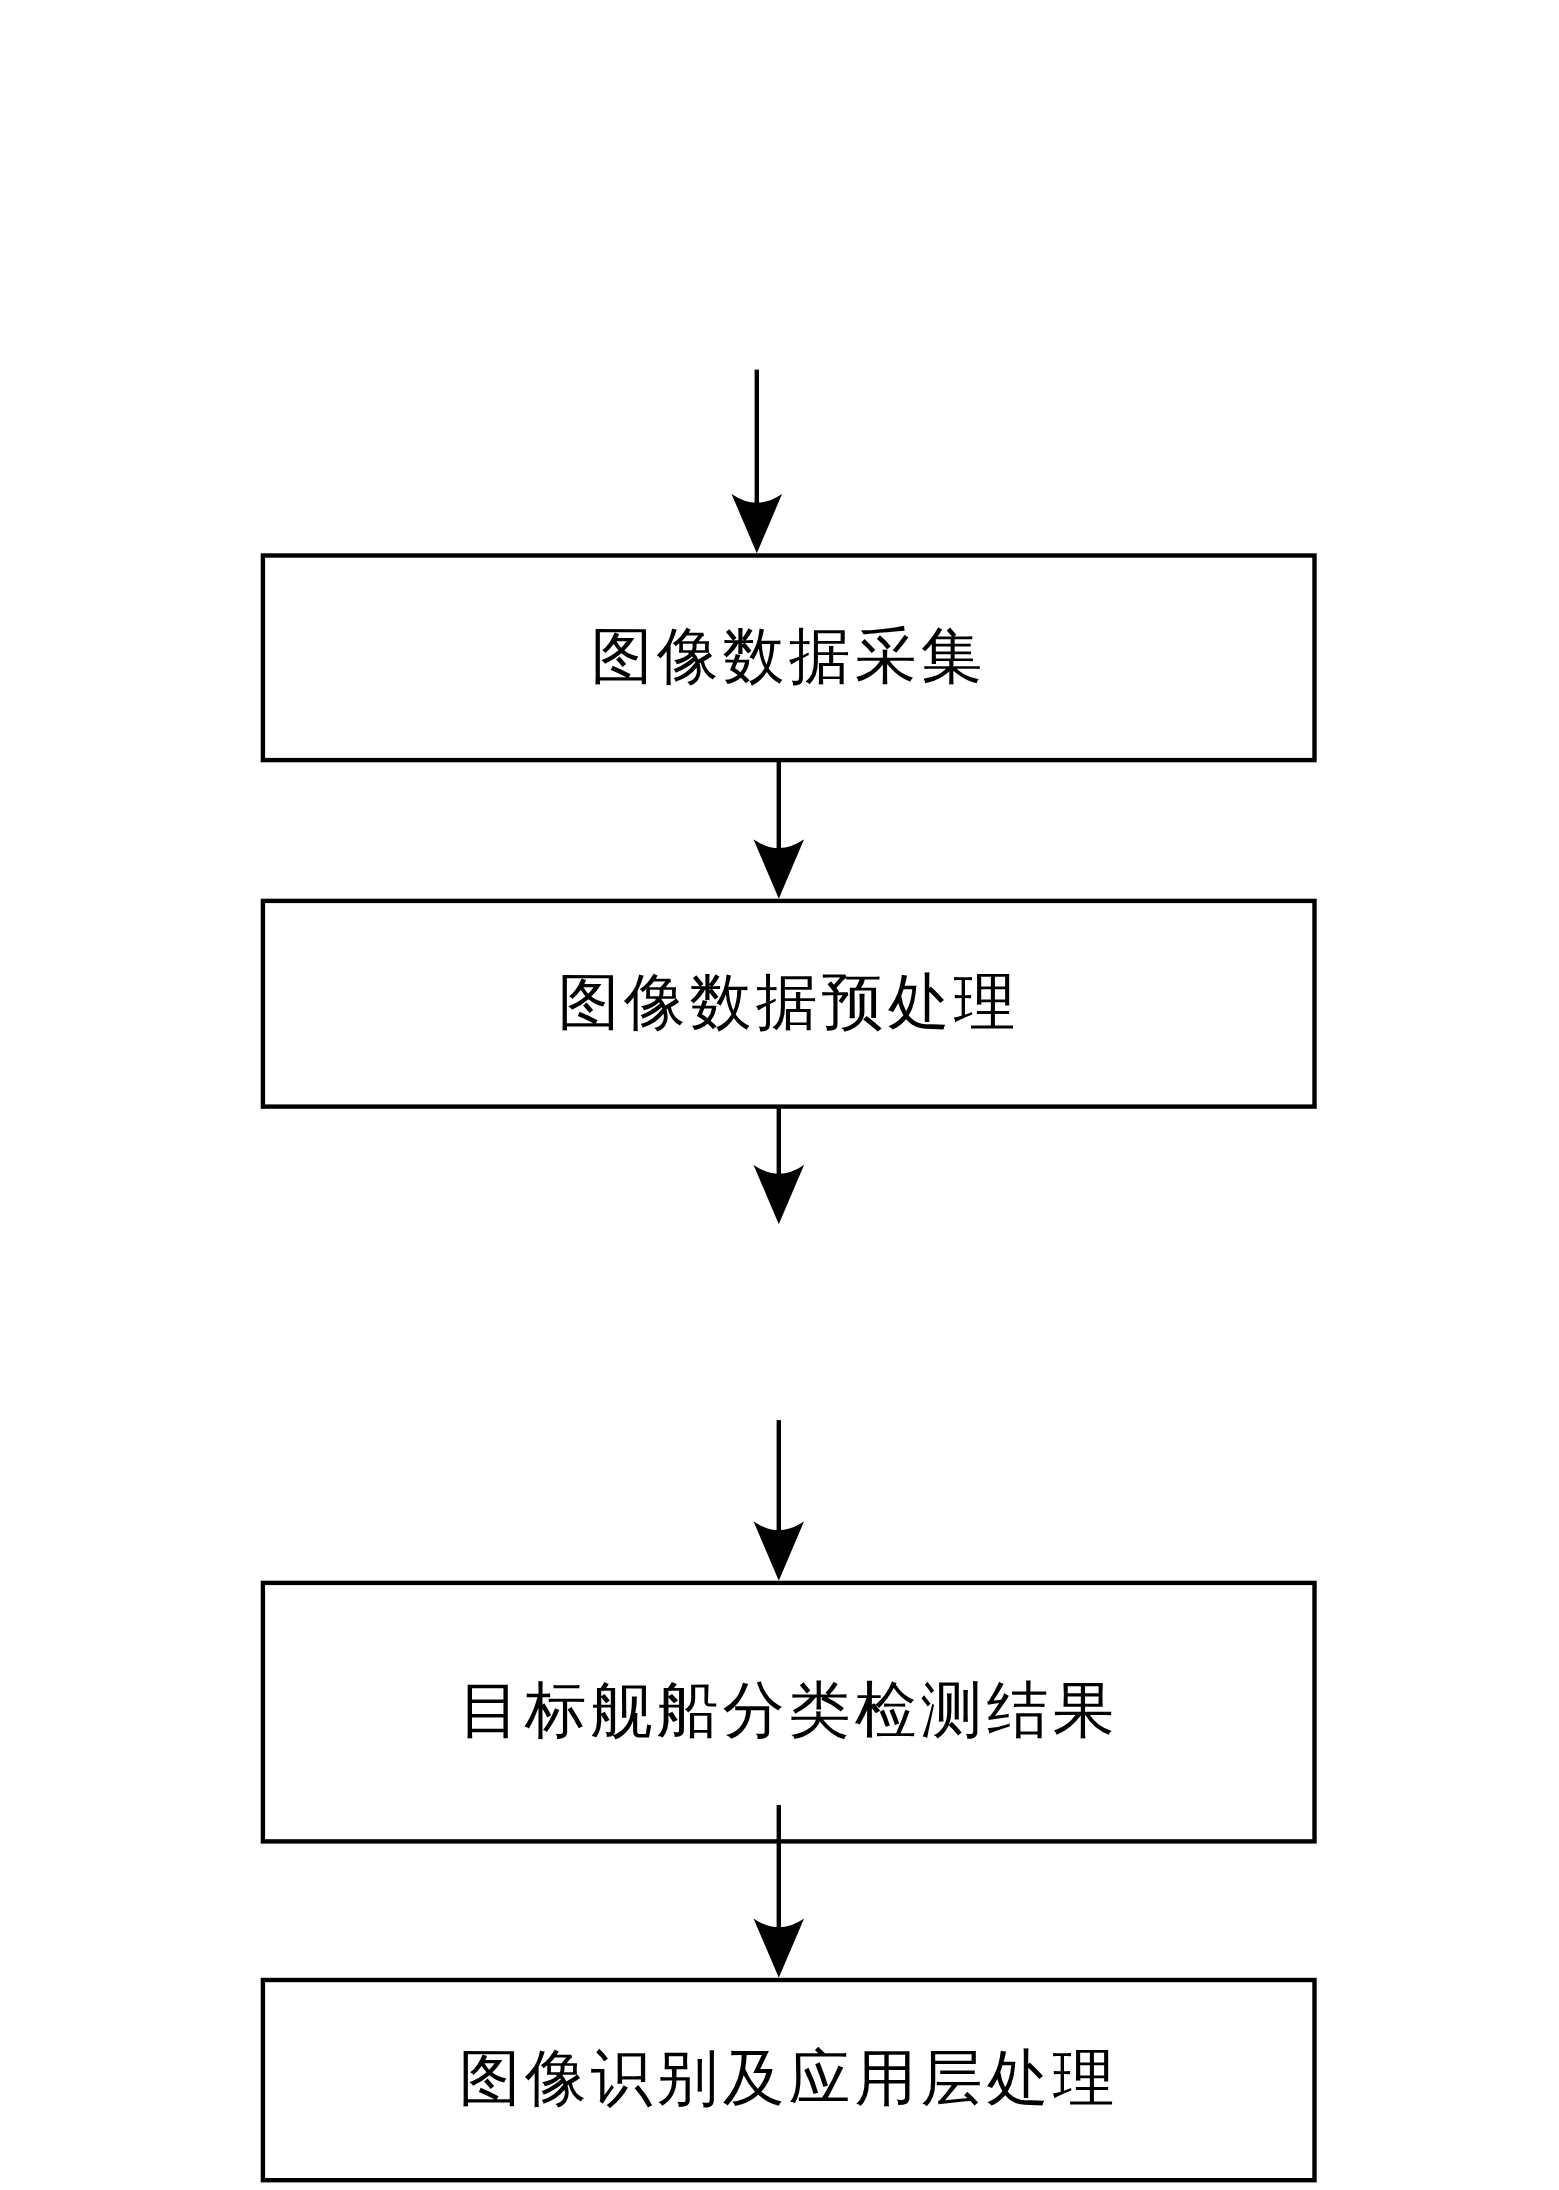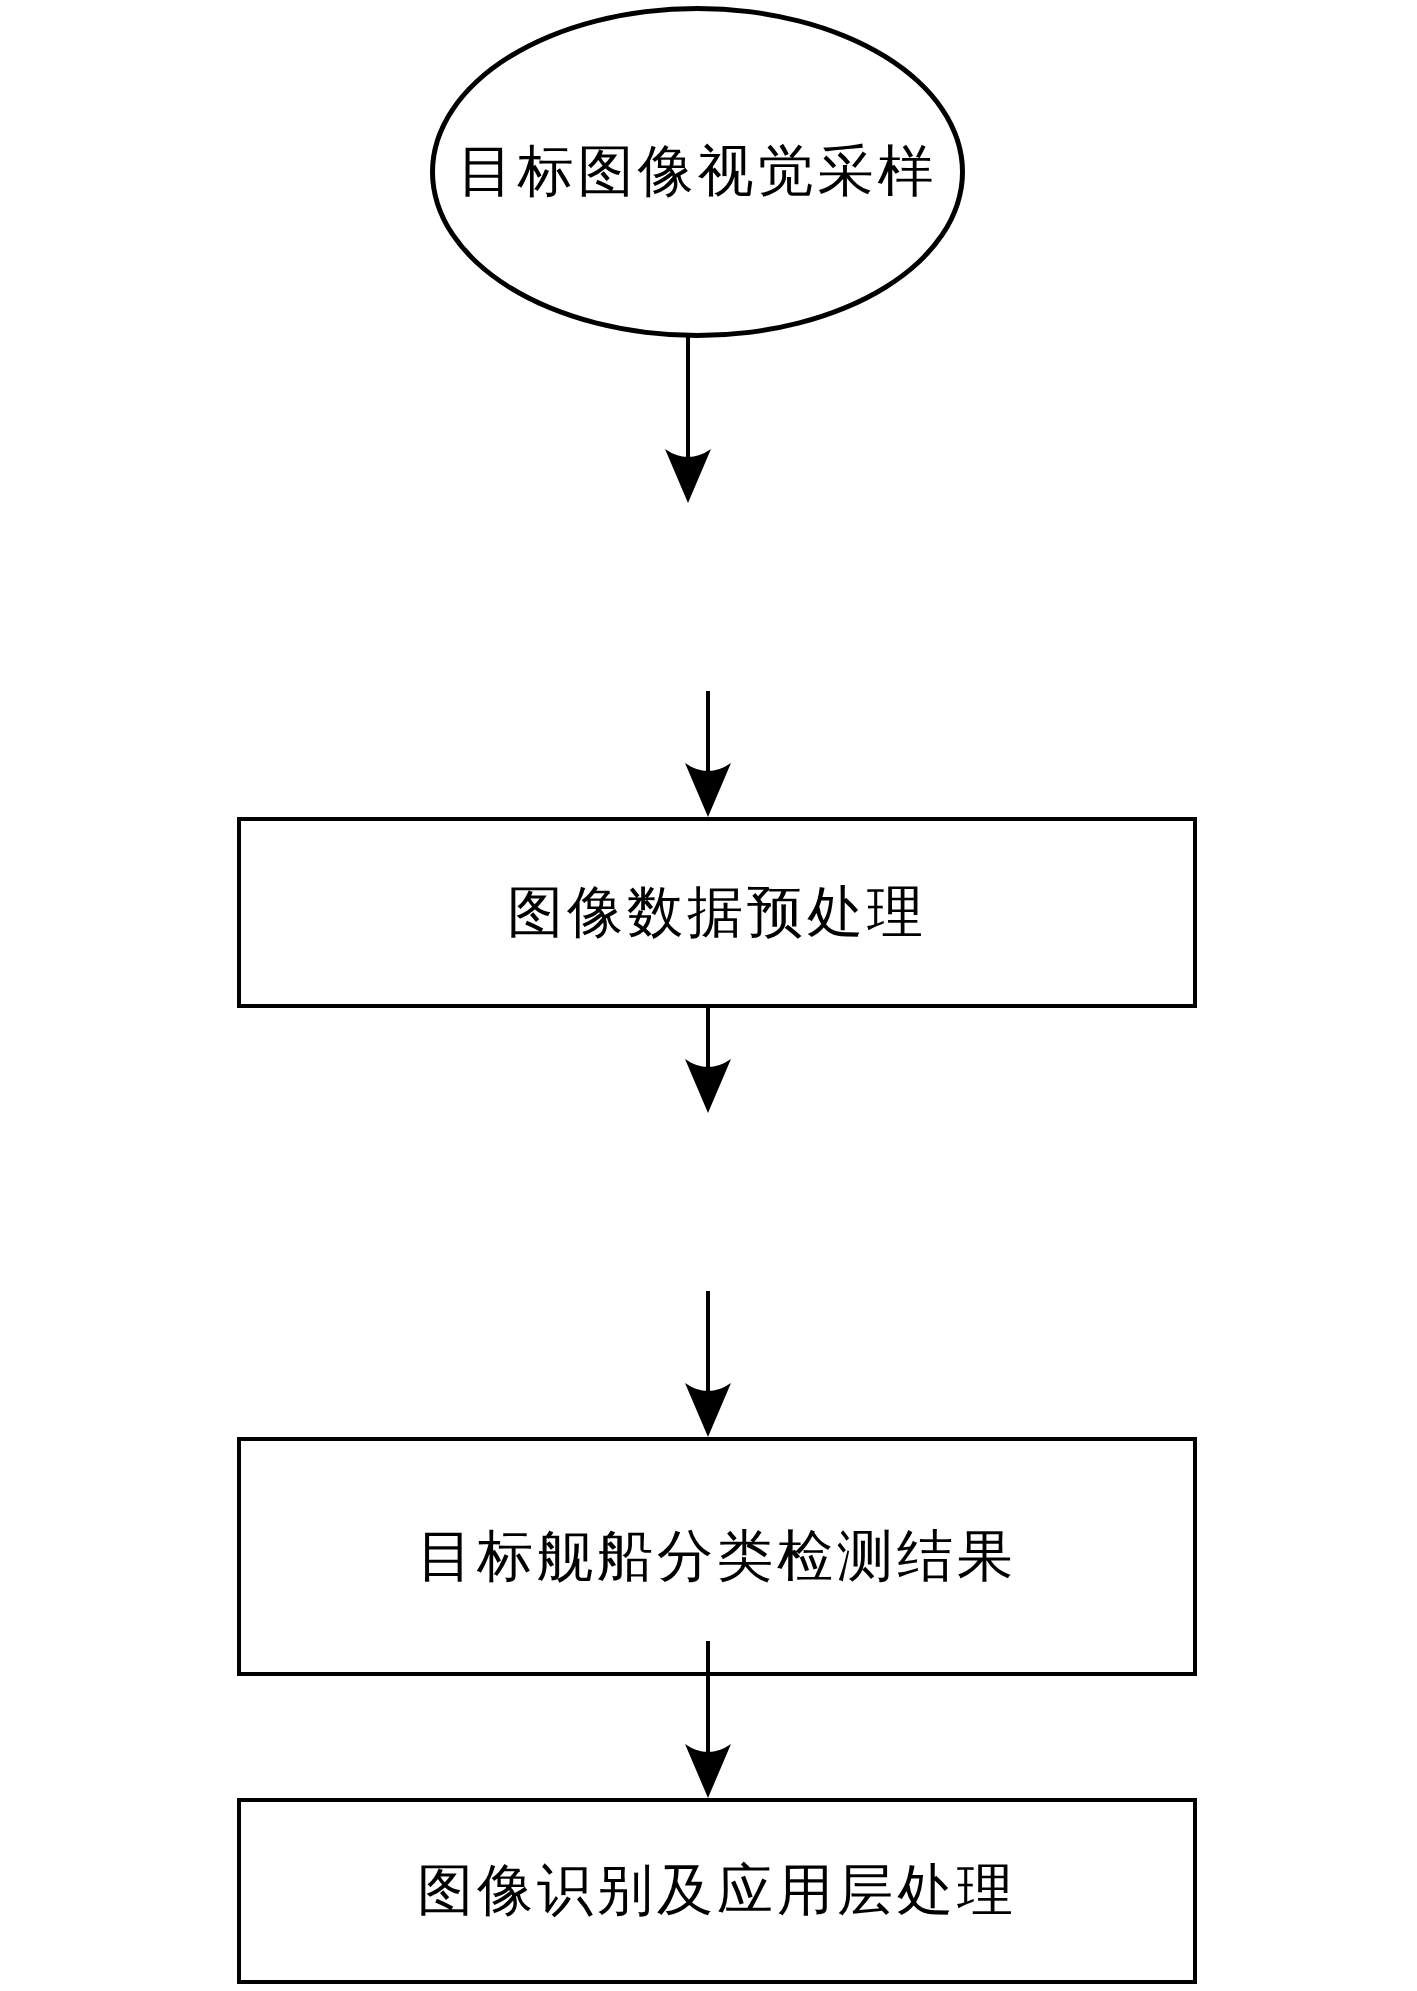--- a/index.html
+++ b/index.html
@@ -75,31 +75,31 @@
   .arrow-2 { left: 684px; top: 691px;  height: 126px; }
   .arrow-3 { left: 684px; top: 1006px; height: 107px; }
   .arrow-4 { left: 684px; top: 1291px; height: 146px; }
   .arrow-5 { left: 684px; top: 1641px; height: 157px; }
 </style>
 </head>
 <body>
 
 <div class="canvas">
 
-  <div class="node ellipse">
-    <span class="label">目标图像视觉采样</span>
-  </div>
 
   <div class="arrow arrow-1">
     <div class="shaft"></div>
     <svg class="head" viewBox="0 0 48 54">
       <path d="M 1 0 Q 24 16 47 0 L 24 54 Z" fill="#000000"></path>
     </svg>
   </div>
 
+  <div class="node rect rect-1">
+    <span class="label">图像数据采集</span>
+  </div>
 
   <div class="arrow arrow-2">
     <div class="shaft"></div>
     <svg class="head" viewBox="0 0 48 54">
       <path d="M 1 0 Q 24 16 47 0 L 24 54 Z" fill="#000000"></path>
     </svg>
   </div>
 
   <div class="node rect rect-2">
     <span class="label">图像数据预处理</span>

